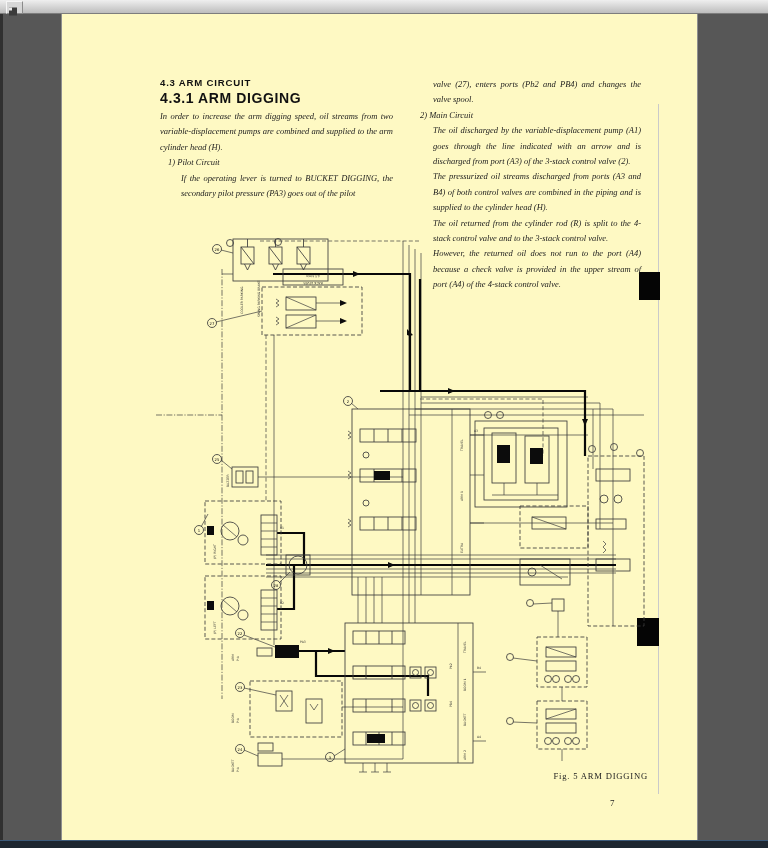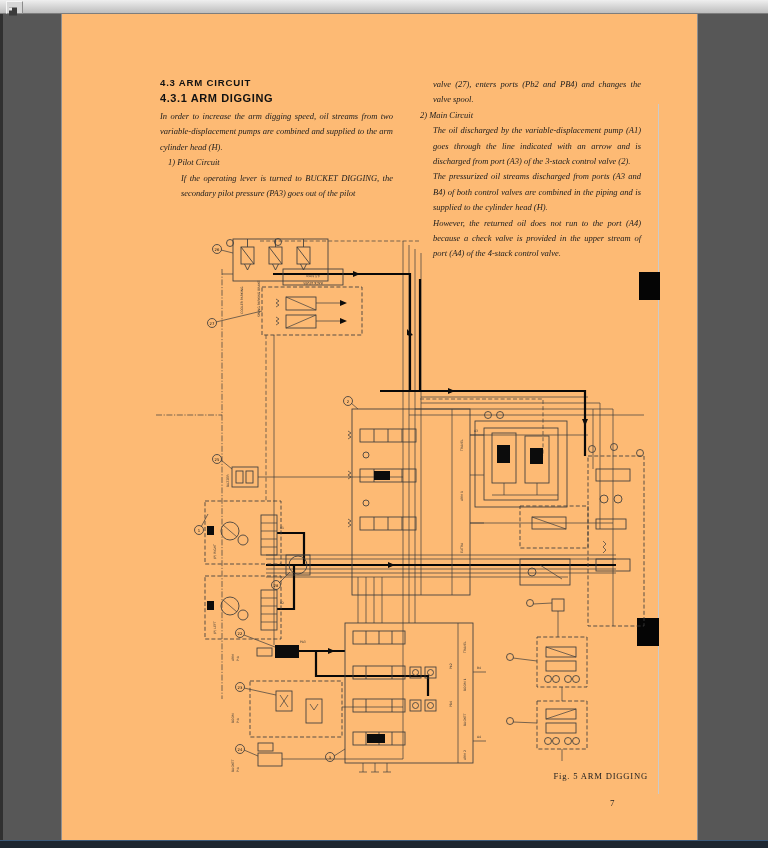--- a/index.html
+++ b/index.html
@@ -6,32 +6,32 @@
   .screen{position:relative;width:768px;height:848px;background:#575757;overflow:hidden;
           font-family:"Liberation Serif",serif;}
   .screen::before{content:"";position:absolute;left:0;top:0;width:3px;height:100%;background:#303030;}
   
   .toolbar{position:absolute;left:0;top:0;width:768px;height:13px;
            background:linear-gradient(#efefef,#bdbdbd);border-bottom:1px solid #7d7d7d;}
   .tb-btn{position:absolute;left:6px;top:1px;width:15px;height:11px;background:#d6d6d6;
           border:1px solid #8a8a8a;border-top-color:#f5f5f5;border-left-color:#f5f5f5;}
   
   .viewer{position:absolute;left:0;top:14px;width:768px;height:827px;}
-  .page{position:absolute;left:62px;top:0px;width:635px;height:827px;background:#fdba74;
+  .page{position:absolute;left:62px;top:0px;width:635px;height:827px;background:#fef9c3;
         box-shadow:1px 0 0 #8f8f8f, -1px 0 0 #8f8f8f;}
   .scanline{position:absolute;left:596px;top:90px;width:1px;height:690px;background:#cacaca;}
   .blk1{position:absolute;left:577px;top:258px;width:21px;height:28px;background:#050505;}
   .blk2{position:absolute;left:575px;top:604px;width:22px;height:28px;background:#050505;}
   
   .col{position:absolute;top:63px;color:#1c1c1c;font-size:8.5px;line-height:15.4px;}
   .col-l{left:98px;width:233px;}
   .col-r{left:350px;width:229px;}
   .h1{font-family:"Liberation Sans",sans-serif;font-weight:bold;font-size:9.6px;
       letter-spacing:0.8px;color:#111;margin:0 0 4px 0;line-height:12px;}
-  .h2{font-family:"Liberation Sans",sans-serif;font-weight:bold;font-size:11px;
+  .h2{font-family:"Liberation Sans",sans-serif;font-weight:bold;font-size:14px;
       letter-spacing:0.6px;color:#111;margin:0 0 5px 0;line-height:11px;}
   .p{text-align:justify;margin:0;font-style:italic;}
   .ind{margin-left:21px;}
   .li{margin-left:8px;}
   .caption{position:absolute;left:86px;top:757px;width:500px;text-align:right;
            font-size:8.6px;letter-spacing:0.8px;color:#222;}
   .pageno{position:absolute;left:548px;top:784px;font-size:9px;color:#222;}
   
   .diagram{position:absolute;left:86px;top:215px;width:500px;height:545px;}
   .d-ln{fill:none;stroke:#3c3c3c;stroke-width:0.7;}
@@ -73,20 +73,21 @@
         <p class="p">In order to increase the arm digging speed, oil streams from two variable-displacement pumps are combined and supplied to the arm cylinder head (H).</p>
         <p class="p li">1) Pilot Circuit</p>
         <p class="p ind">If the operating lever is turned to BUCKET DIGGING, the secondary pilot pressure (PA3) goes out of the pilot</p>
       </div>
 
       <div class="col col-r">
         <p class="p ind">valve (27), enters ports (Pb2 and PB4) and changes the valve spool.</p>
         <p class="p li">2) Main Circuit</p>
         <p class="p ind">The oil discharged by the variable-displacement pump (A1) goes through the line indicated with an arrow and is discharged from port (A3) of the 3-stack control valve (2).</p>
         <p class="p ind">The pressurized oil streams discharged from ports (A3 and B4) of both control valves are combined in the piping and is supplied to the cylinder head (H).</p>
+        <p class="p ind">The oil returned from the cylinder rod (R) is split to the 4-stack control valve and to the 3-stack control valve.</p>
         <p class="p ind">However, the returned oil does not run to the port (A4) because a check valve is provided in the upper stream of port (A4) of the 4-stack control valve.</p>
       </div>
 
       <svg class="diagram" viewBox="0 0 500 545">
 
         <g>
           <line class="d-ln d-dd" x1="74" y1="40" x2="74" y2="470"></line>
           <line class="d-ln d-dd" x1="8" y1="186" x2="74" y2="186"></line>
           <path class="d-ln d-dsh" d="M112,12 H272"></path>
           <path class="d-ln d-dsh" d="M272,170 H395 V227"></path>

